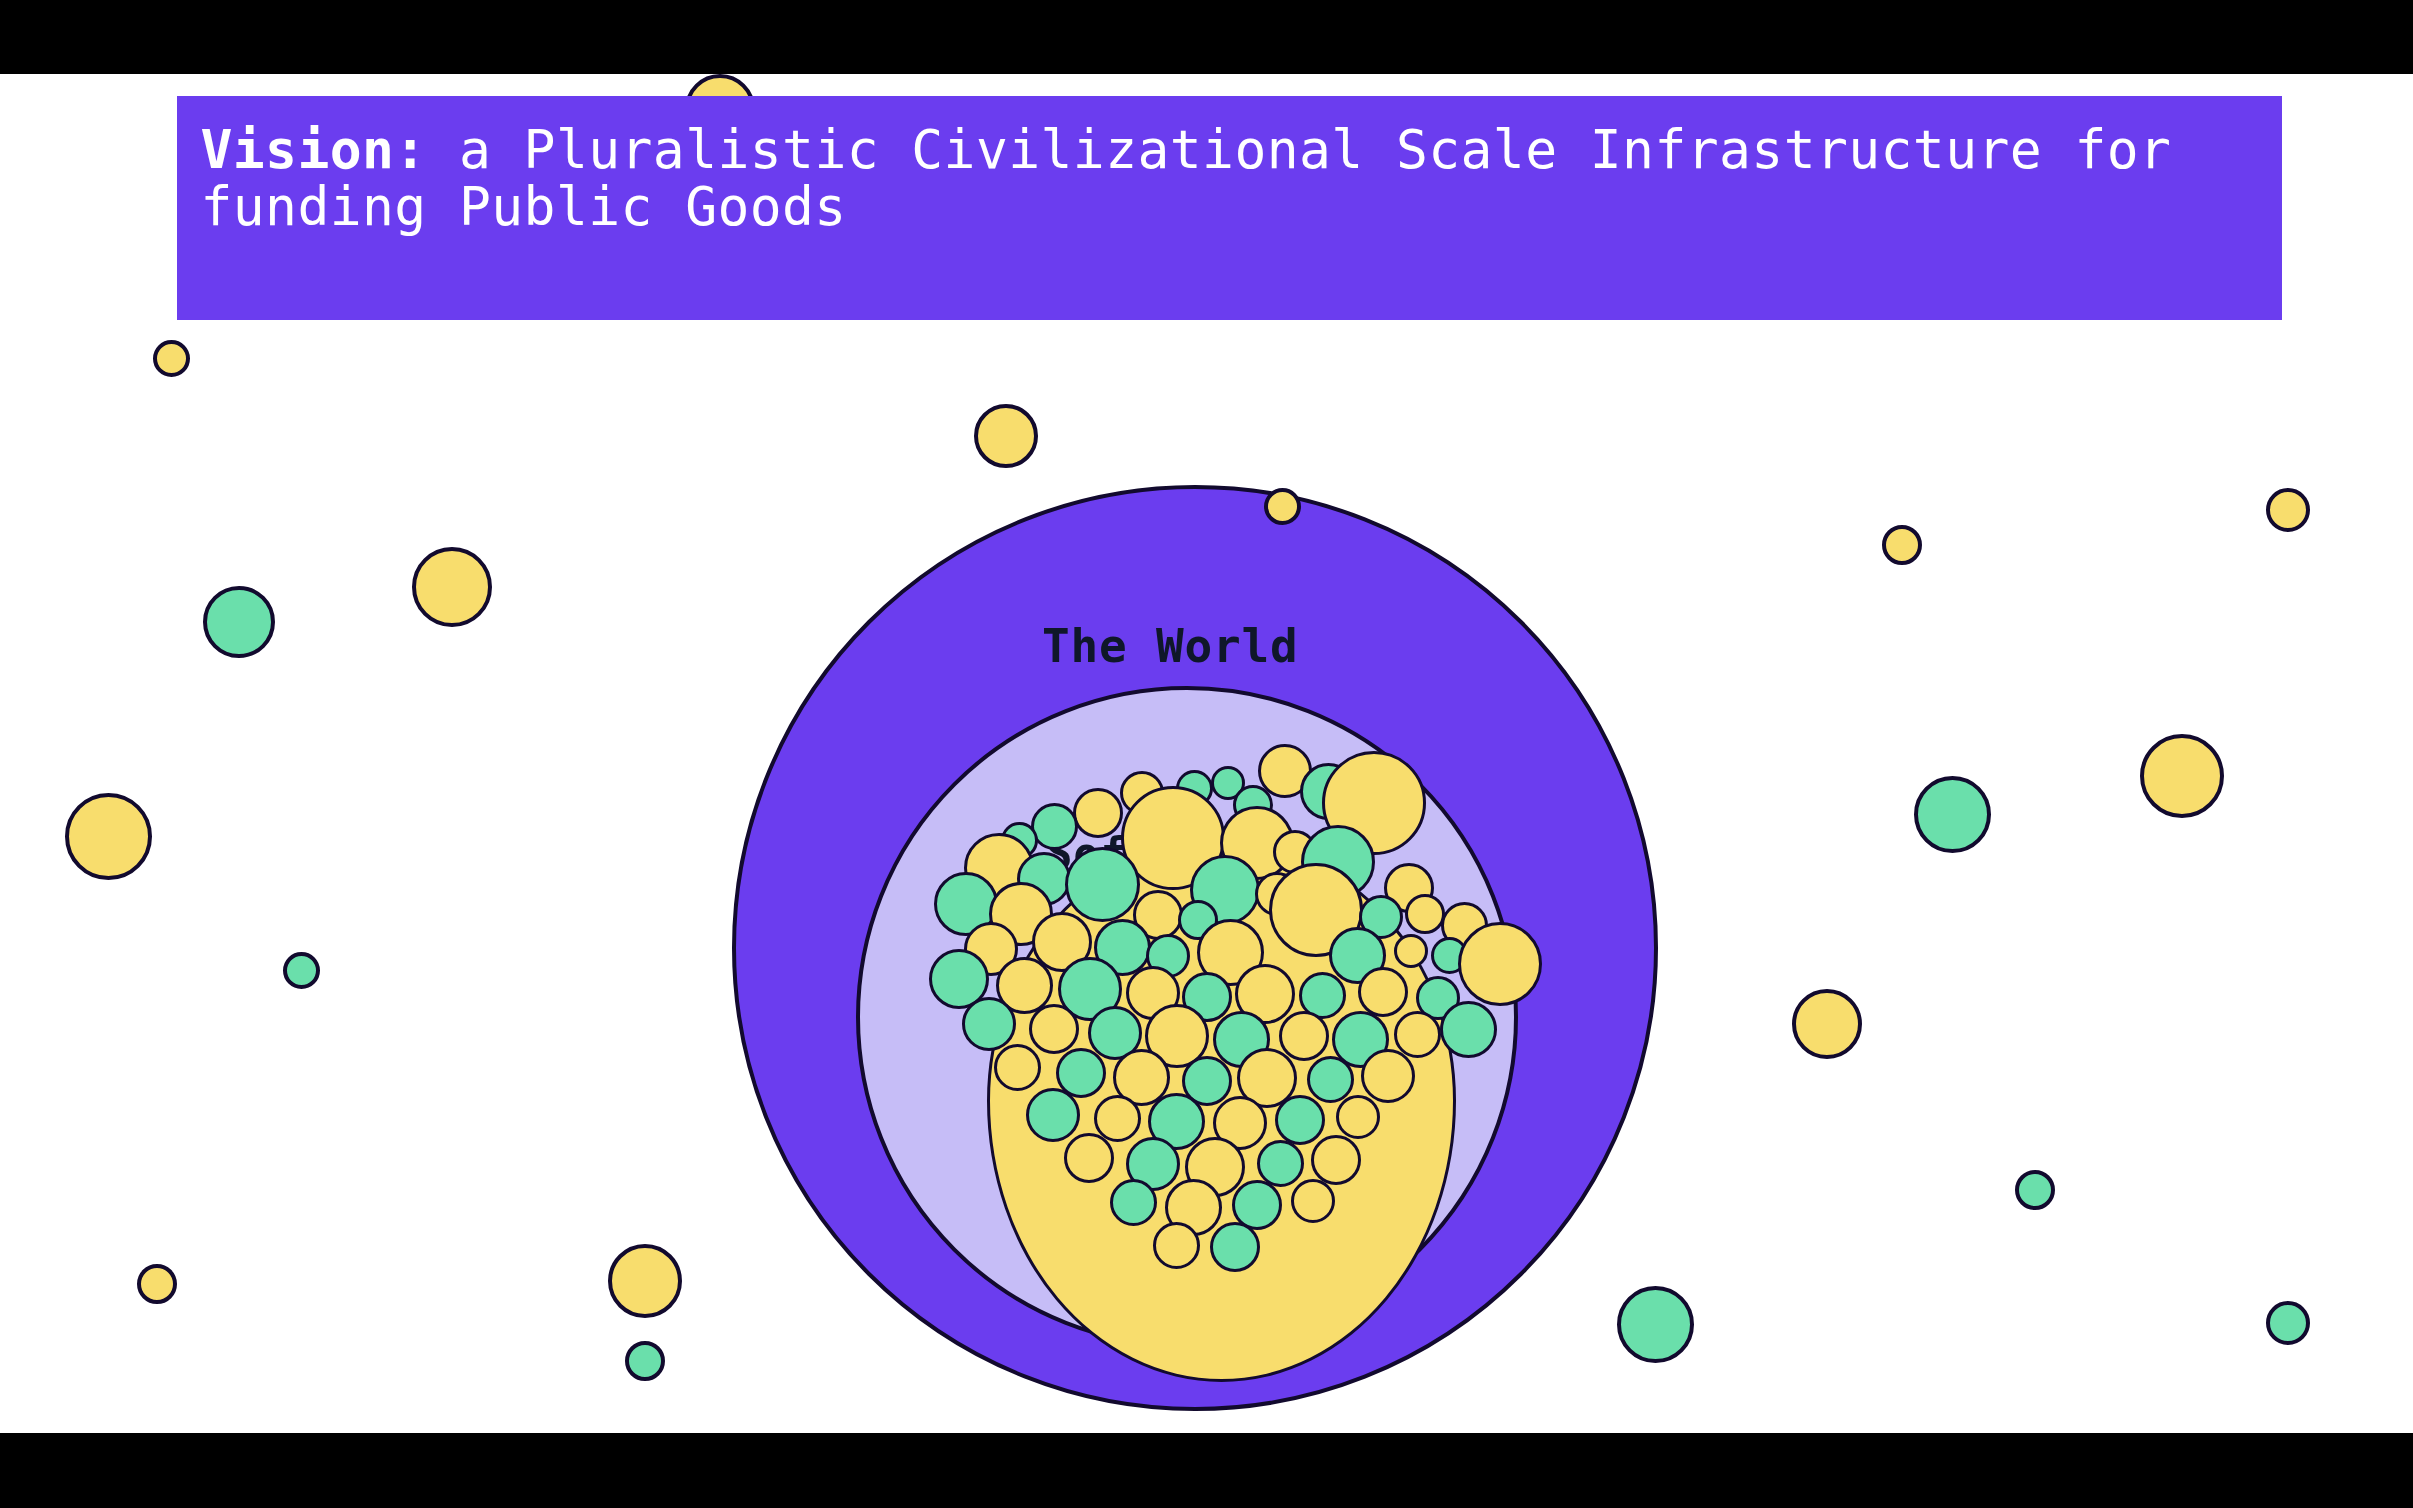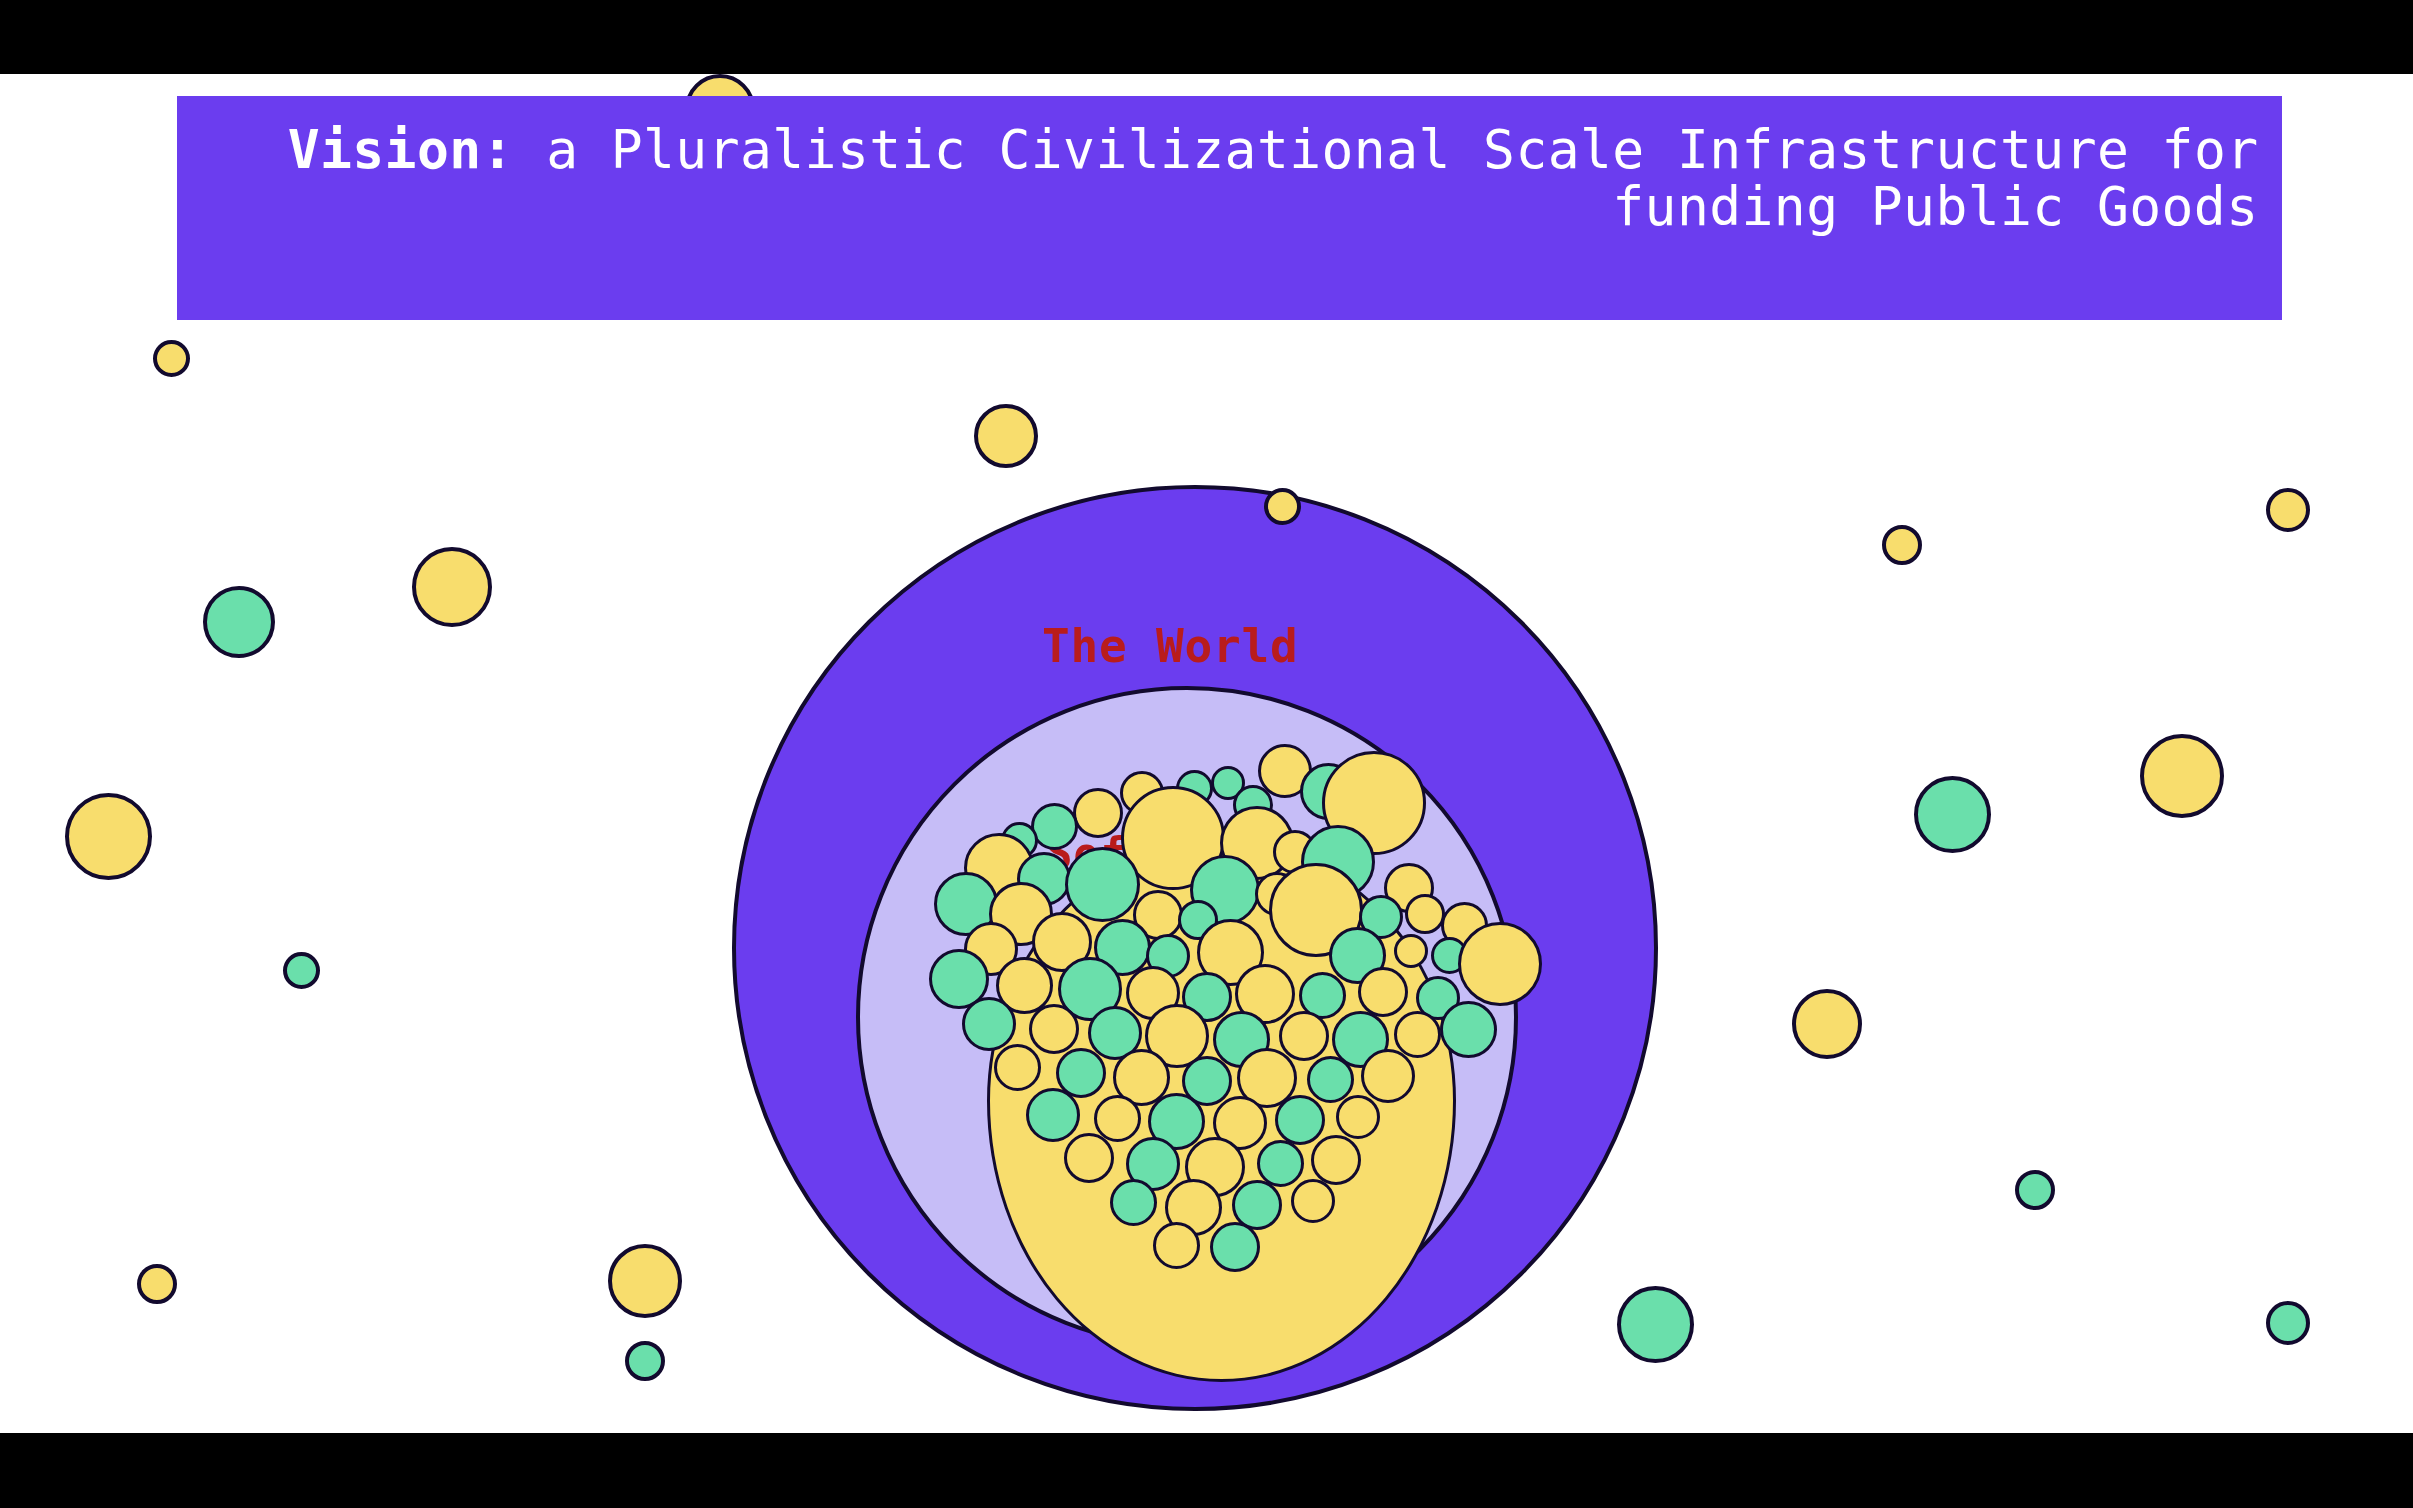--- a/index.html
+++ b/index.html
@@ -46,21 +46,20 @@
     box-sizing: border-box;
     padding: 25px 23.5px 0 23.5px;
   }
   #title-text {
     color: #FFFFFF;
     font-size: 53px;
     line-height: 1.08;
     letter-spacing: 0.4px;
     white-space: pre-wrap;
     font-weight: 400;
-    text-align: right;
   }
   #title-text .lead {
     font-weight: 700;
   }
 
   #world-circle {
     position: absolute;
     left: 732px;
     top: 411px;
     width: 926px;
@@ -78,21 +77,21 @@
     width: 662px;
     height: 662px;
     border-radius: 50%;
     background: #C6BDF7;
     border: 4.2px solid #120A2E;
     box-sizing: border-box;
     z-index: 12;
   }
   .ring-label {
     position: absolute;
-    color: #b91c1c;
+    color: #0f172a;
     font-weight: 700;
     white-space: nowrap;
     letter-spacing: 0.8px;
   }
   #world-label {
     left: 1042px;
     top: 545px;
     font-size: 46px;
     z-index: 14;
   }

